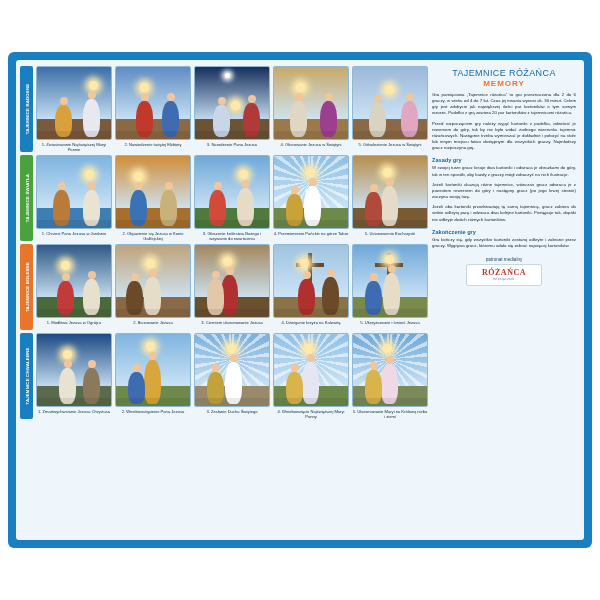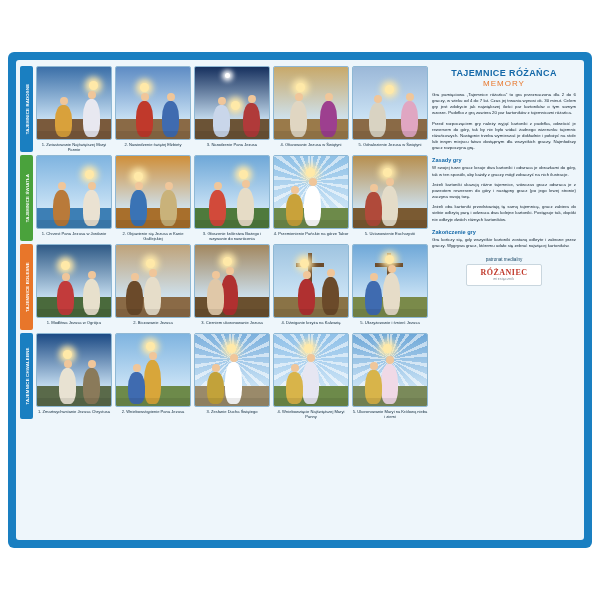--- a/index.html
+++ b/index.html
@@ -106,28 +106,28 @@
   .right {
     flex: 1;
     box-sizing: border-box;
     padding: 8px 8px 4px 4px;
     display: flex;
     flex-direction: column;
   }
   .r-title {
     color: #1368a8;
     font-size: 9px;
-    font-weight: bold;
+    font-weight: normal;
     letter-spacing: .4px;
     text-align: center;
   }
   .r-sub {
     color: #e8762a;
     font-size: 8px;
-    font-weight: normal;
+    font-weight: bold;
     letter-spacing: 1px;
     text-align: center;
     margin-top: 1px;
     margin-bottom: 4px;
   }
   .r-para {
     font-size: 4.35px;
     line-height: 1.42;
     color: #10212e;
     text-align: justify;
@@ -527,21 +527,21 @@
         <div class="r-head">Zasady gry</div>
         <p class="r-para">W swojej turze gracz losuje dwa kartoniki i odwraca je obrazkami do góry, tak w ten sposób, aby każdy z graczy mógł zobaczyć na nich ilustracje.</p>
         <p class="r-para">Jeżeli kartoniki ukazują różne tajemnice, wówczas gracz odwraca je z powrotem rewersem do góry i następny gracz (po jego lewej stronie) zaczyna swoją turę.</p>
         <p class="r-para">Jeżeli oba kartoniki przedstawiają tę samą tajemnicę, gracz zabiera do siebie odkrytą parę i odwraca dwa kolejne kartoniki. Postępuje tak, dopóki nie odkryje dwóch różnych kartoników.</p>
 
         <div class="r-head">Zakończenie gry</div>
         <p class="r-para">Gra kończy się, gdy wszystkie kartoniki zostaną odkryte i zabrane przez graczy. Wygrywa gracz, któremu udało się zebrać najwięcej kartoników.</p>
 
         <div class="patron">patronat medialny</div>
         <div class="logo-roz">
-          <div class="r1">RÓŻANIEC</div>
+          <div class="r1">RÓŻAŃCA</div>
           <div class="r2">miesięcznik</div>
         </div>
       </div>
 
     </div>
   </div>
 
 
 </div>
 

